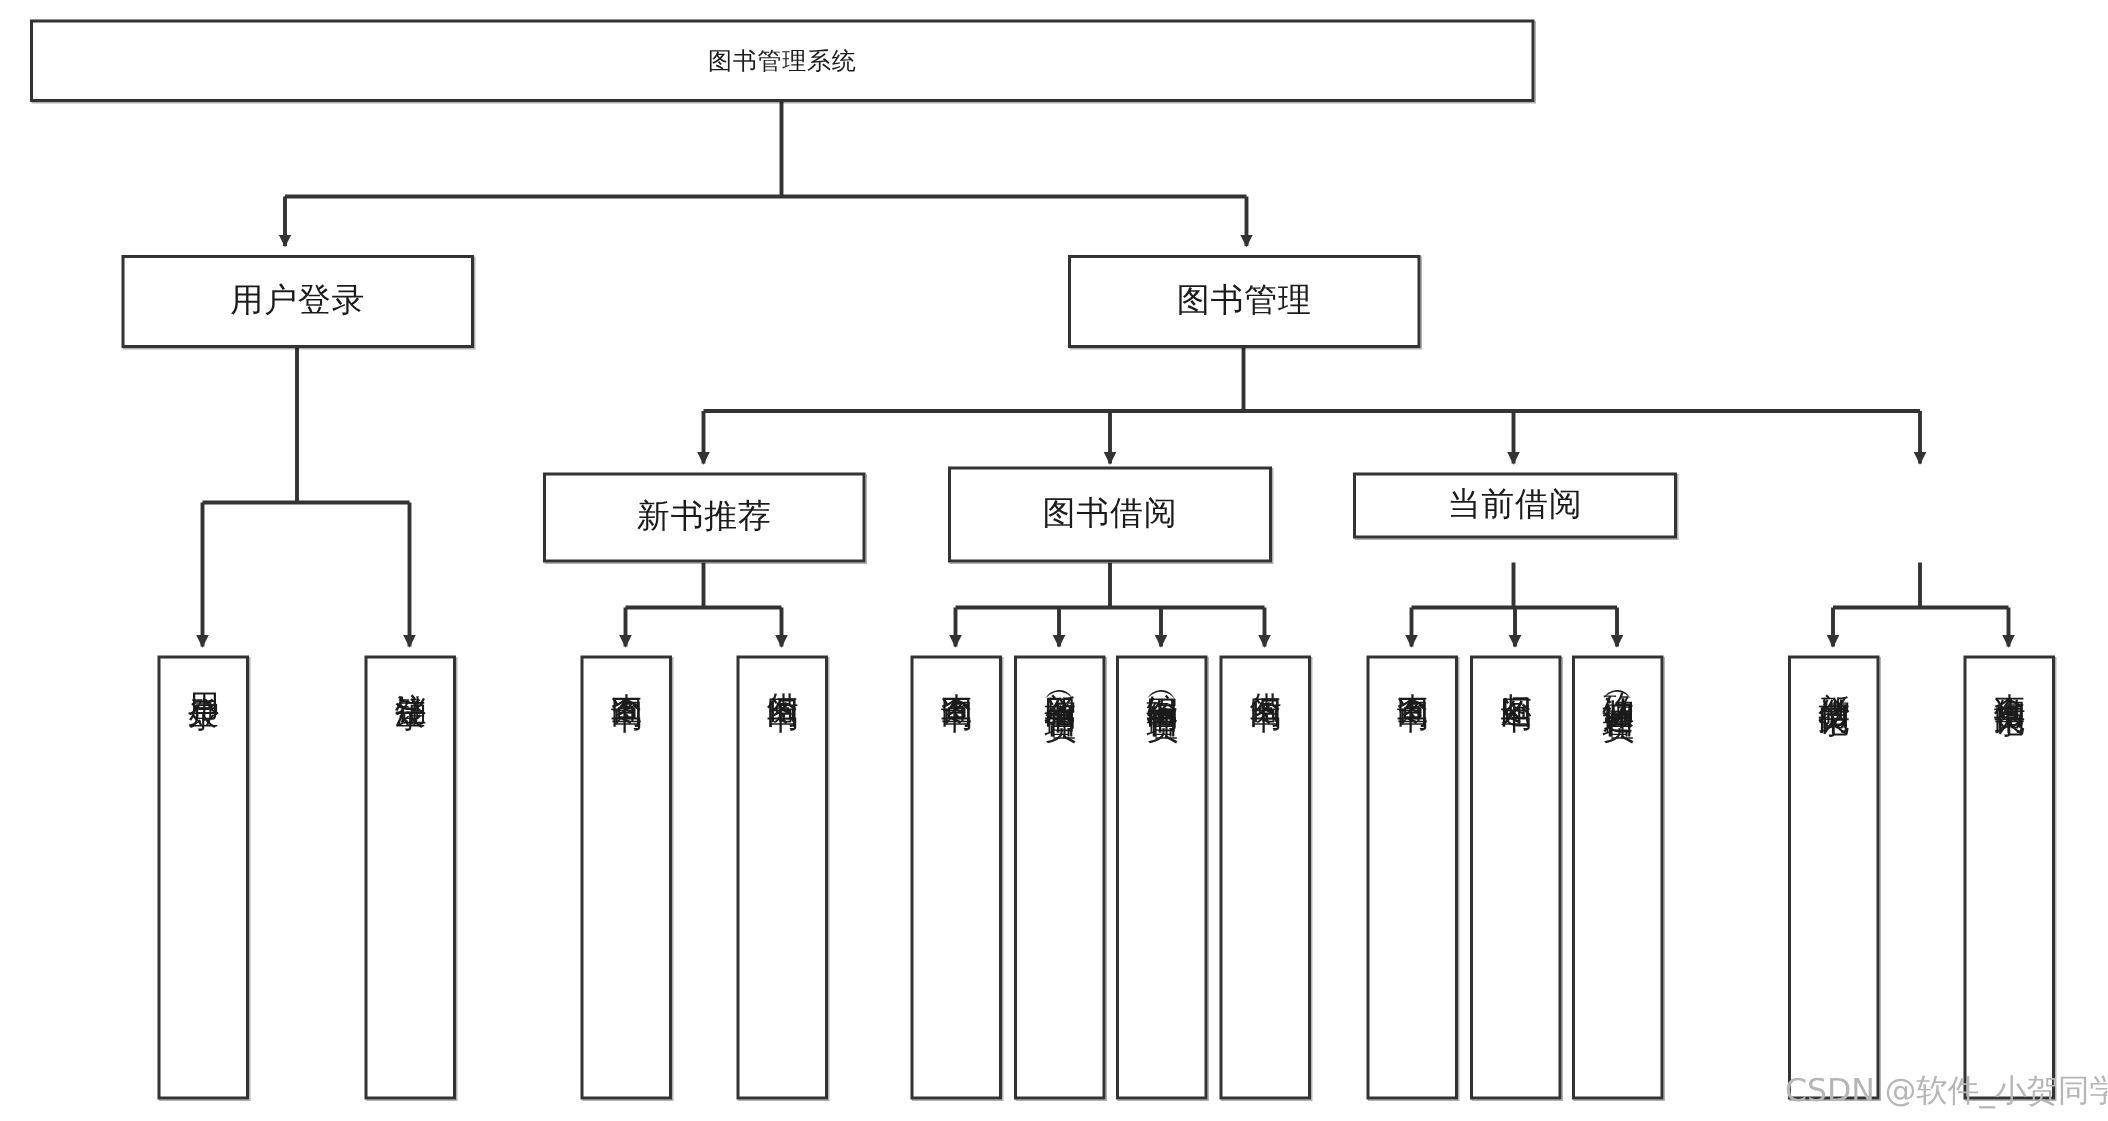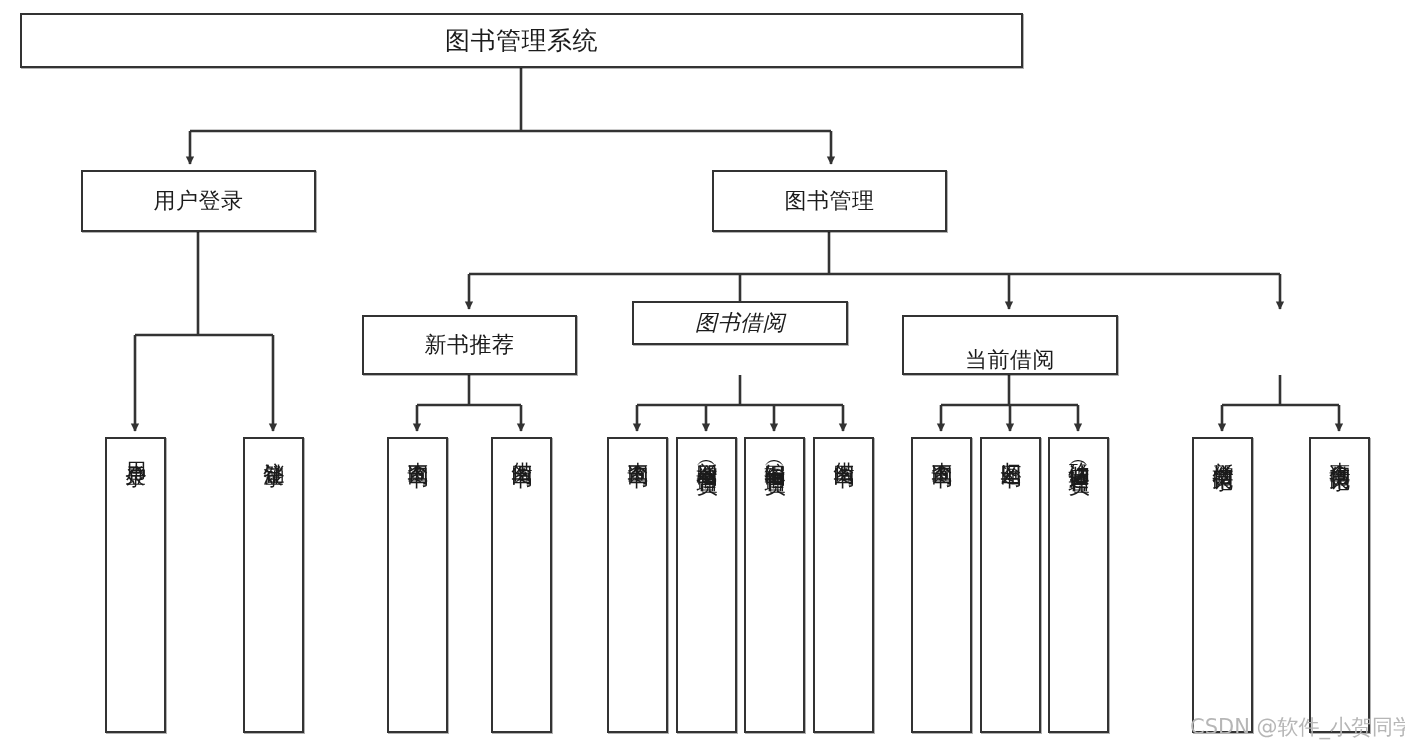--- a/index.html
+++ b/index.html
@@ -42,21 +42,21 @@
     text-align: center;
     letter-spacing: 0.5px;
     white-space: nowrap;
   }
   
   .node.h .label {
     font-size: 22px;
     line-height: 1.25;
   }
   .node.root .label {
-    font-size: 25px;
+    font-size: 16px;
   }
   
   .node.v {
     align-items: flex-start;
     justify-content: center;
     padding-top: 6px;
   }
   .node.v .label {
     writing-mode: vertical-rl;
     text-orientation: upright;
@@ -137,24 +137,24 @@
   <div class="node h" style="left:81px; top:170px; width:235px; height:62px;">
     <span class="label">用户登录</span>
   </div>
   <div class="node h" style="left:712px; top:170px; width:235px; height:62px;">
     <span class="label">图书管理</span>
   </div>
 
   <div class="node h" style="left:362px; top:315px; width:215px; height:60px;">
     <span class="label">新书推荐</span>
   </div>
-  <div class="node h" style="left:632px; top:301px; width:216px; height:44px;font-style:italic;">
+  <div class="node h" style="left:632px; top:311px; width:216px; height:64px;">
     <span class="label">图书借阅</span>
   </div>
-  <div class="node h" style="left:902px; top:315px; width:216px; height:60px;align-items:flex-end;">
+  <div class="node h" style="left:902px; top:315px; width:216px; height:44px;">
     <span class="label">当前借阅</span>
   </div>
 
   <div class="node v" style="left:105px; top:437px; width:61px; height:296px;">
     <span class="label">用户登录</span>
   </div>
   <div class="node v" style="left:243px; top:437px; width:61px; height:296px;">
     <span class="label">注销登录</span>
   </div>
 

